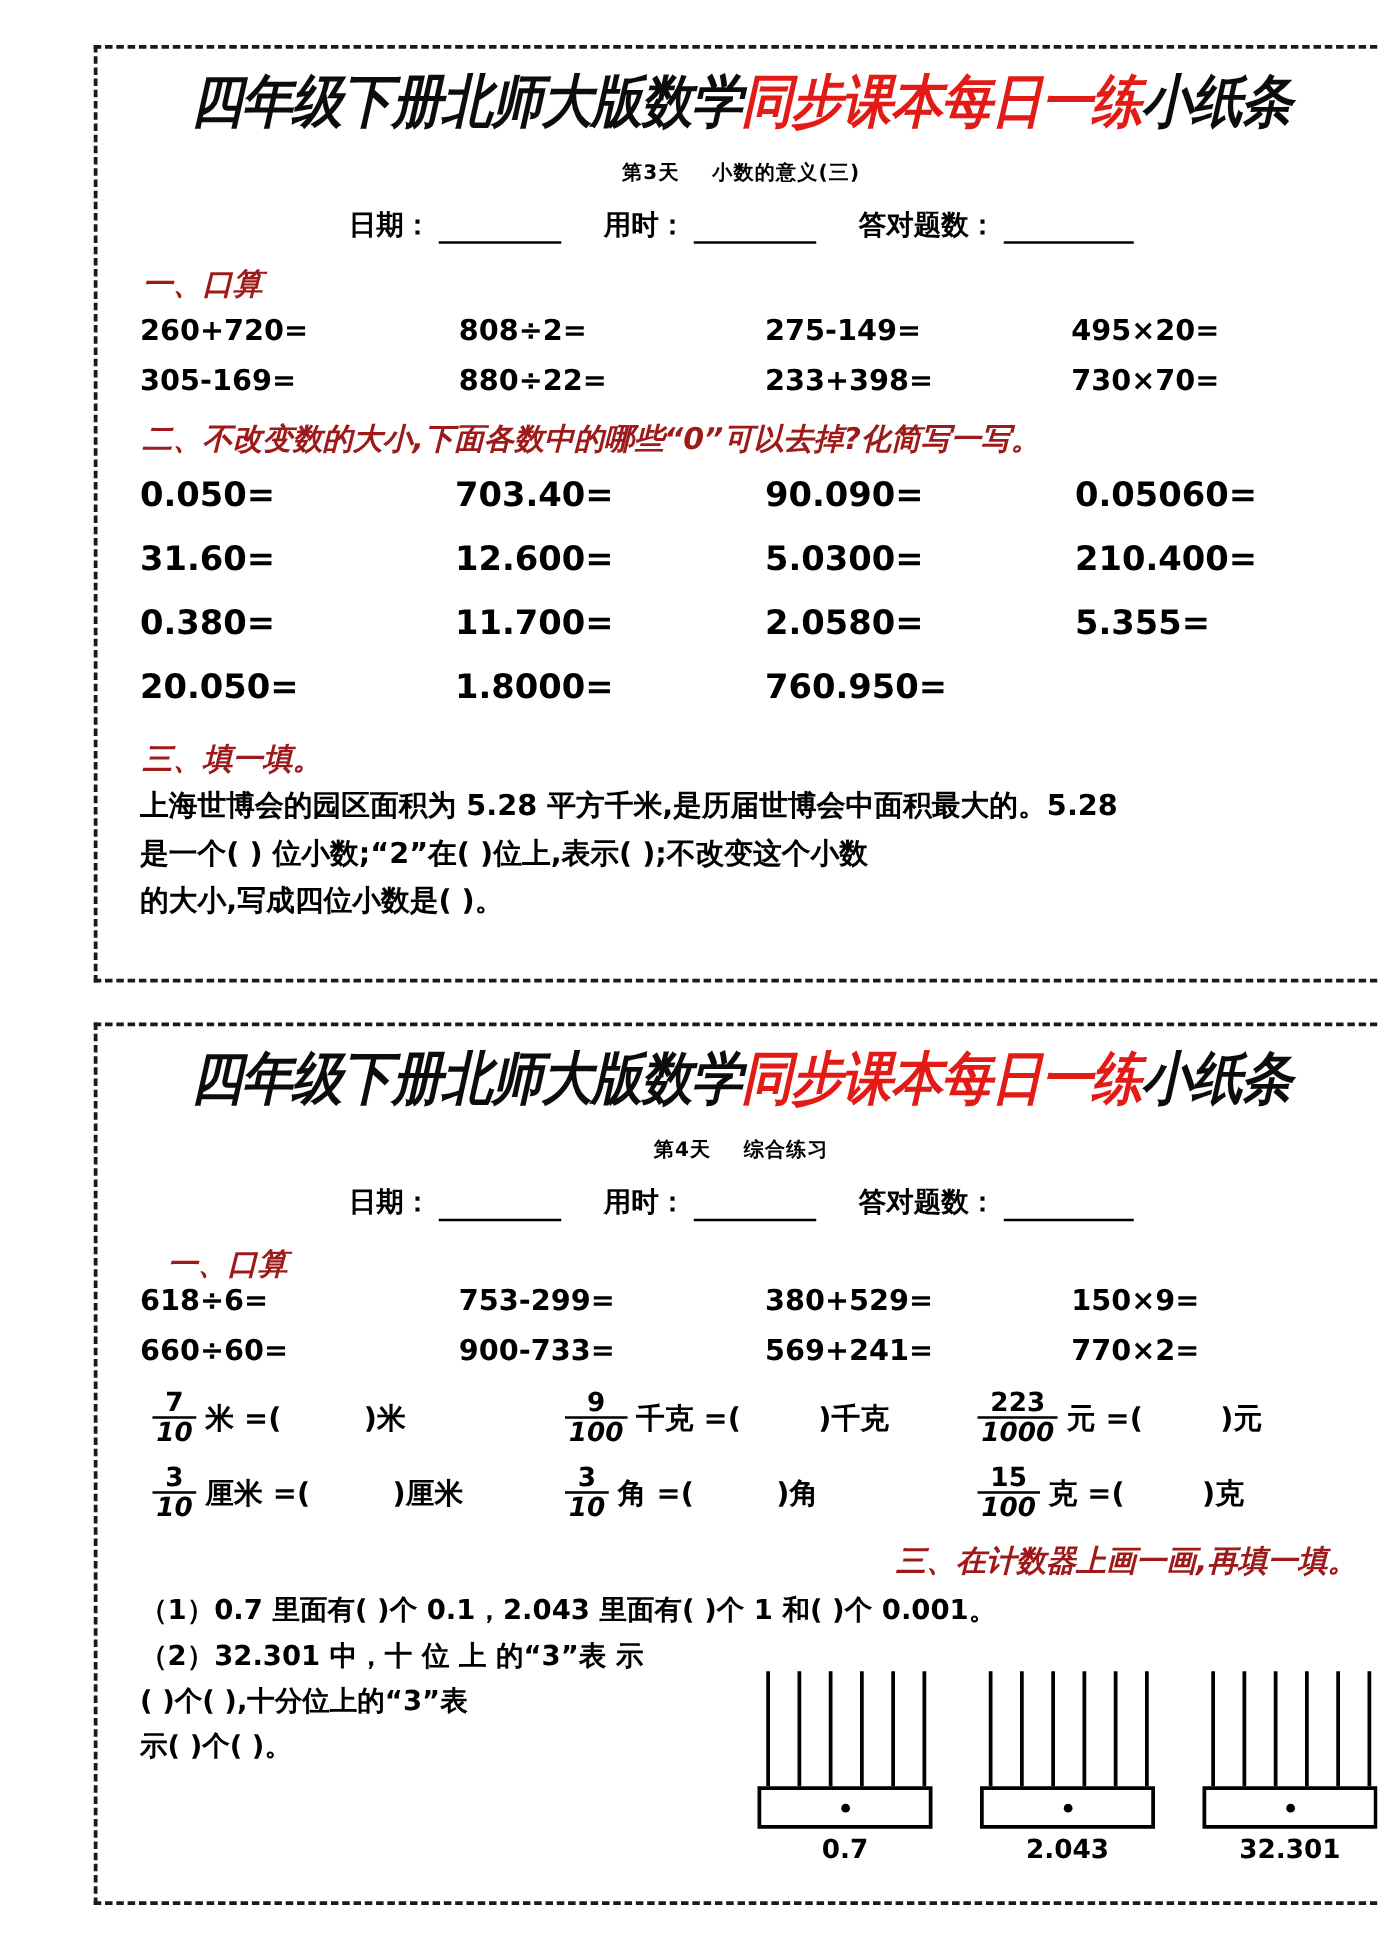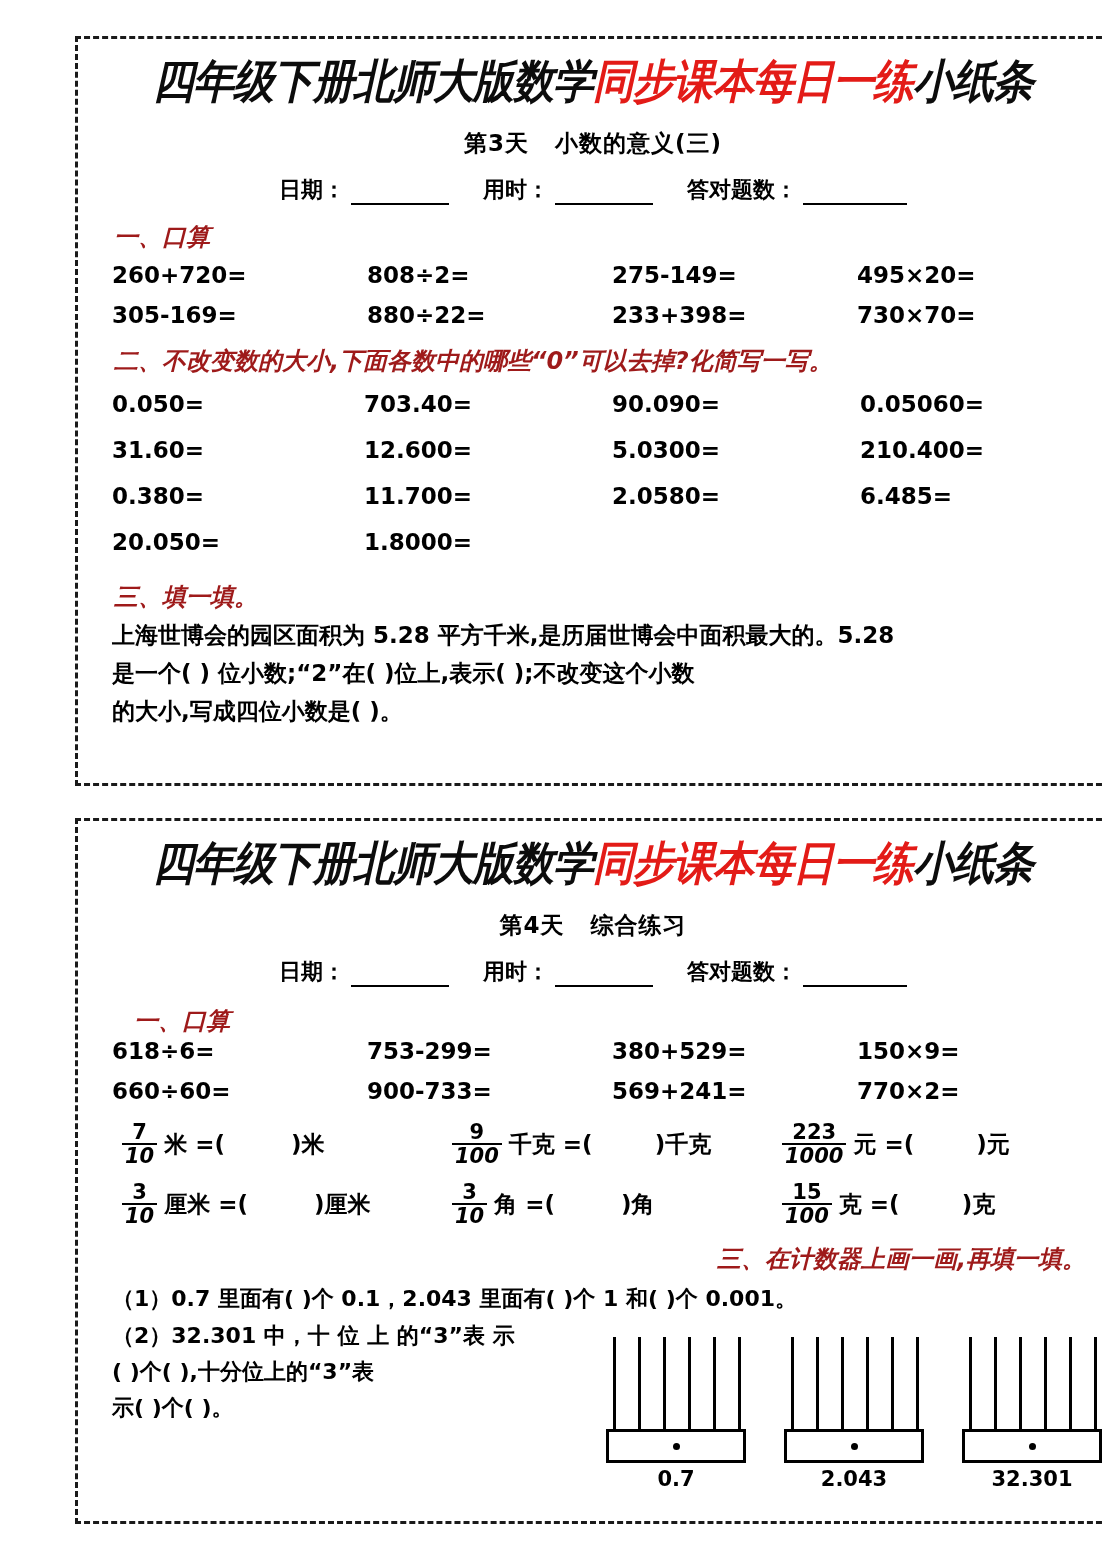--- a/index.html
+++ b/index.html
@@ -47,21 +47,21 @@
     margin: 8px 0 2px 0;
     font-style: italic;
     transform: scaleY(1.12);
     transform-origin: center top;
   }
   .banner .blk { color: #0c0c0c; }
   .banner .red { color: #e31b17; }
 
   .daytitle {
     text-align: center;
-    font-size: 23px;
+    font-size: 16px;
     font-weight: bold;
     font-family: "DejaVu Sans", "Liberation Sans", sans-serif;
     margin-top: 24px;
     letter-spacing: 1px;
   }
   .daytitle .gap { display: inline-block; width: 26px; }
 
   .metarow {
     display: flex;
     justify-content: center;
@@ -97,21 +97,21 @@
   
   .grid4 {
     display: grid;
     grid-template-columns: 255px 245px 245px 1fr;
     font-family: "DejaVu Sans", "Liberation Sans", sans-serif;
     font-weight: bold;
     font-size: 23px;
   }
   .grid4 .cell { padding: 7px 0 7px 0; white-space: nowrap; }
   .grid4.c1 { padding-left: 12px; }
-  .grid4.decimals { grid-template-columns: 252px 248px 248px 1fr; font-size: 23px; }
+  .grid4.decimals { grid-template-columns: 252px 248px 248px 1fr; font-size: 27px; }
   .grid4.decimals .cell { padding: 10px 0; }
 
   
   .para {
     font-family: "DejaVu Sans", "Liberation Sans", sans-serif;
     font-weight: bold;
     font-size: 23px;
     line-height: 1.65;
     letter-spacing: 0px;
     white-space: nowrap;
@@ -228,23 +228,24 @@
       <div class="cell">703.40=</div>
       <div class="cell">90.090=</div>
       <div class="cell">0.05060=</div>
       <div class="cell">31.60=</div>
       <div class="cell">12.600=</div>
       <div class="cell">5.0300=</div>
       <div class="cell">210.400=</div>
       <div class="cell">0.380=</div>
       <div class="cell">11.700=</div>
       <div class="cell">2.0580=</div>
-      <div class="cell">6.485=</div>
+      <div class="cell">5.355=</div>
       <div class="cell">20.050=</div>
       <div class="cell">1.8000=</div>
+      <div class="cell">760.950=</div>
     </div>
 
     <div class="sec-head indent" style="margin-top:16px;">三、填一填。</div>
     <div style="padding-left:12px; margin-top:4px;">
       <div class="para">上海世博会的园区面积为 5.28 平方千米,是历届世博会中面积最大的。5.28</div>
       <div class="para">是一个(        ) 位小数;“2”在(        )位上,表示(                );不改变这个小数</div>
       <div class="para">的大小,写成四位小数是(                )。</div>
     </div>
 
   </div>

